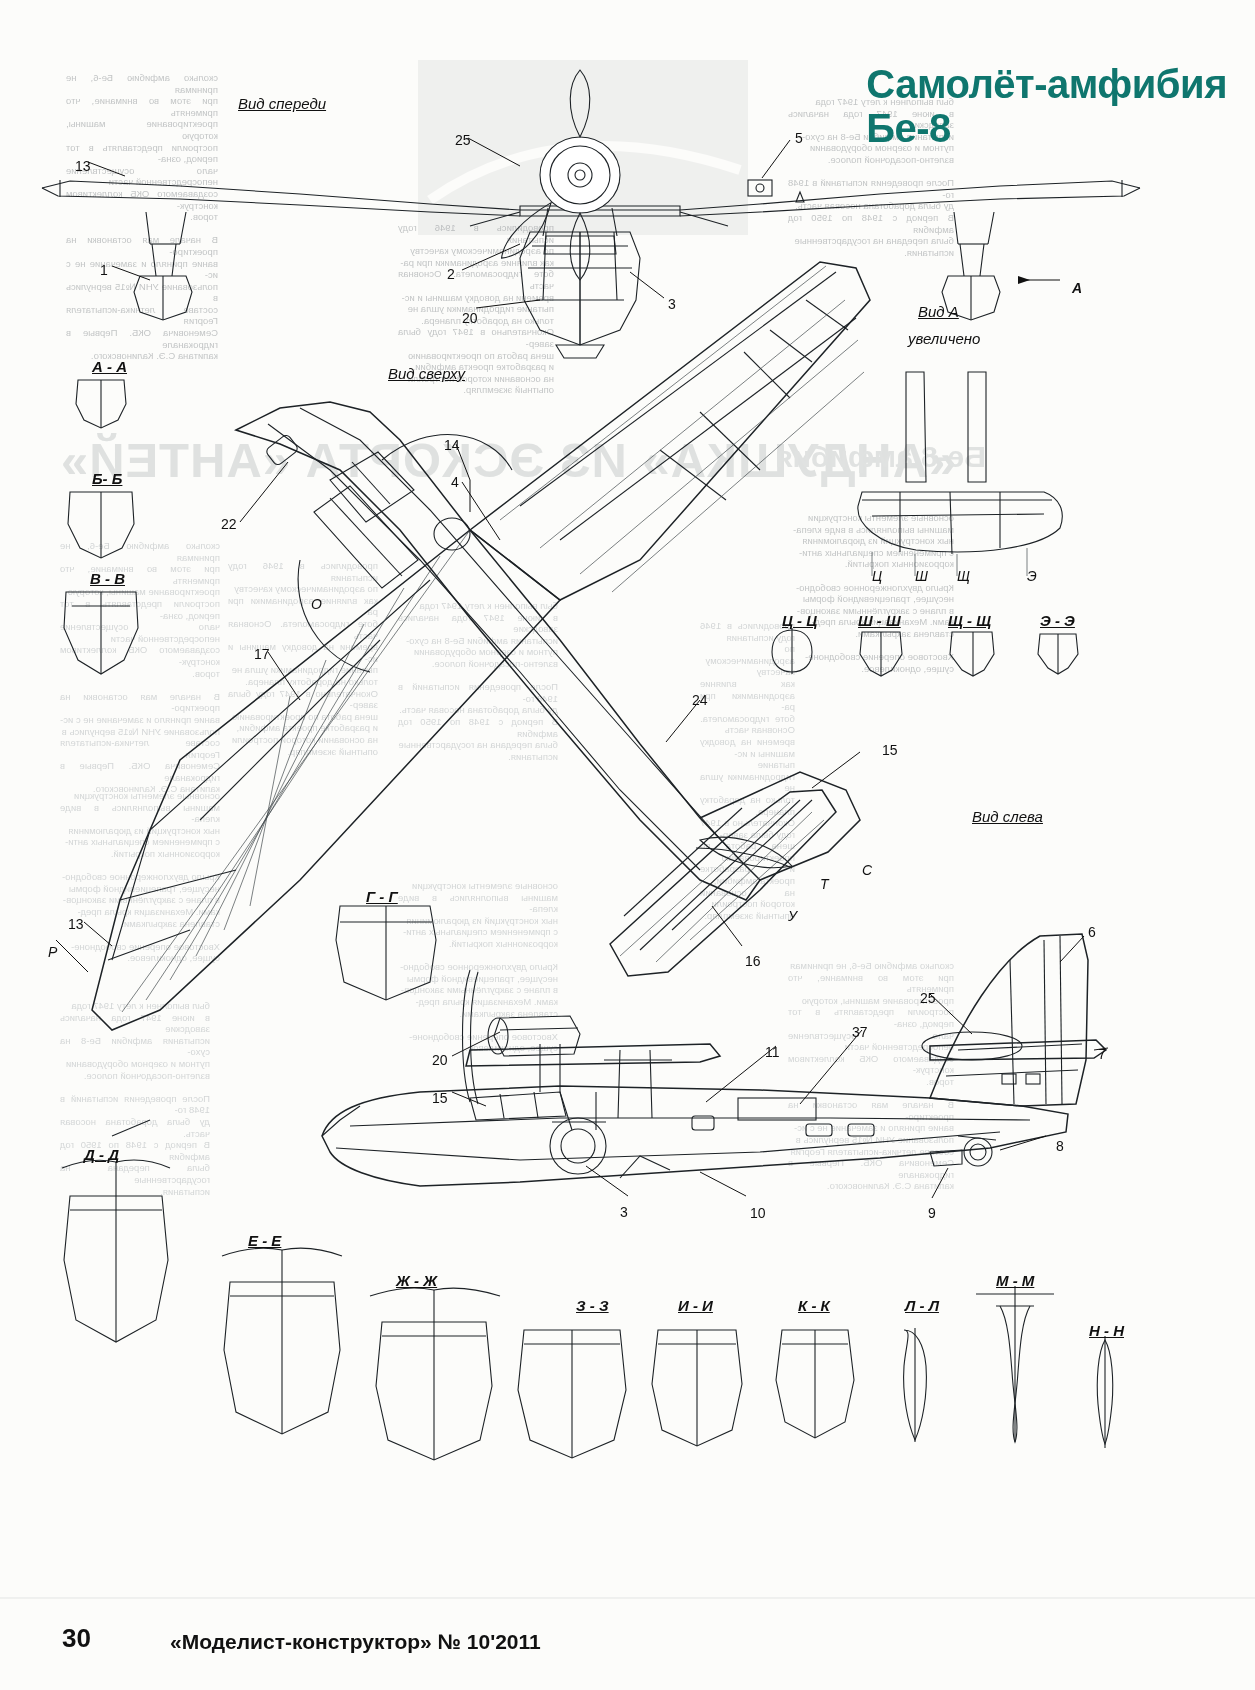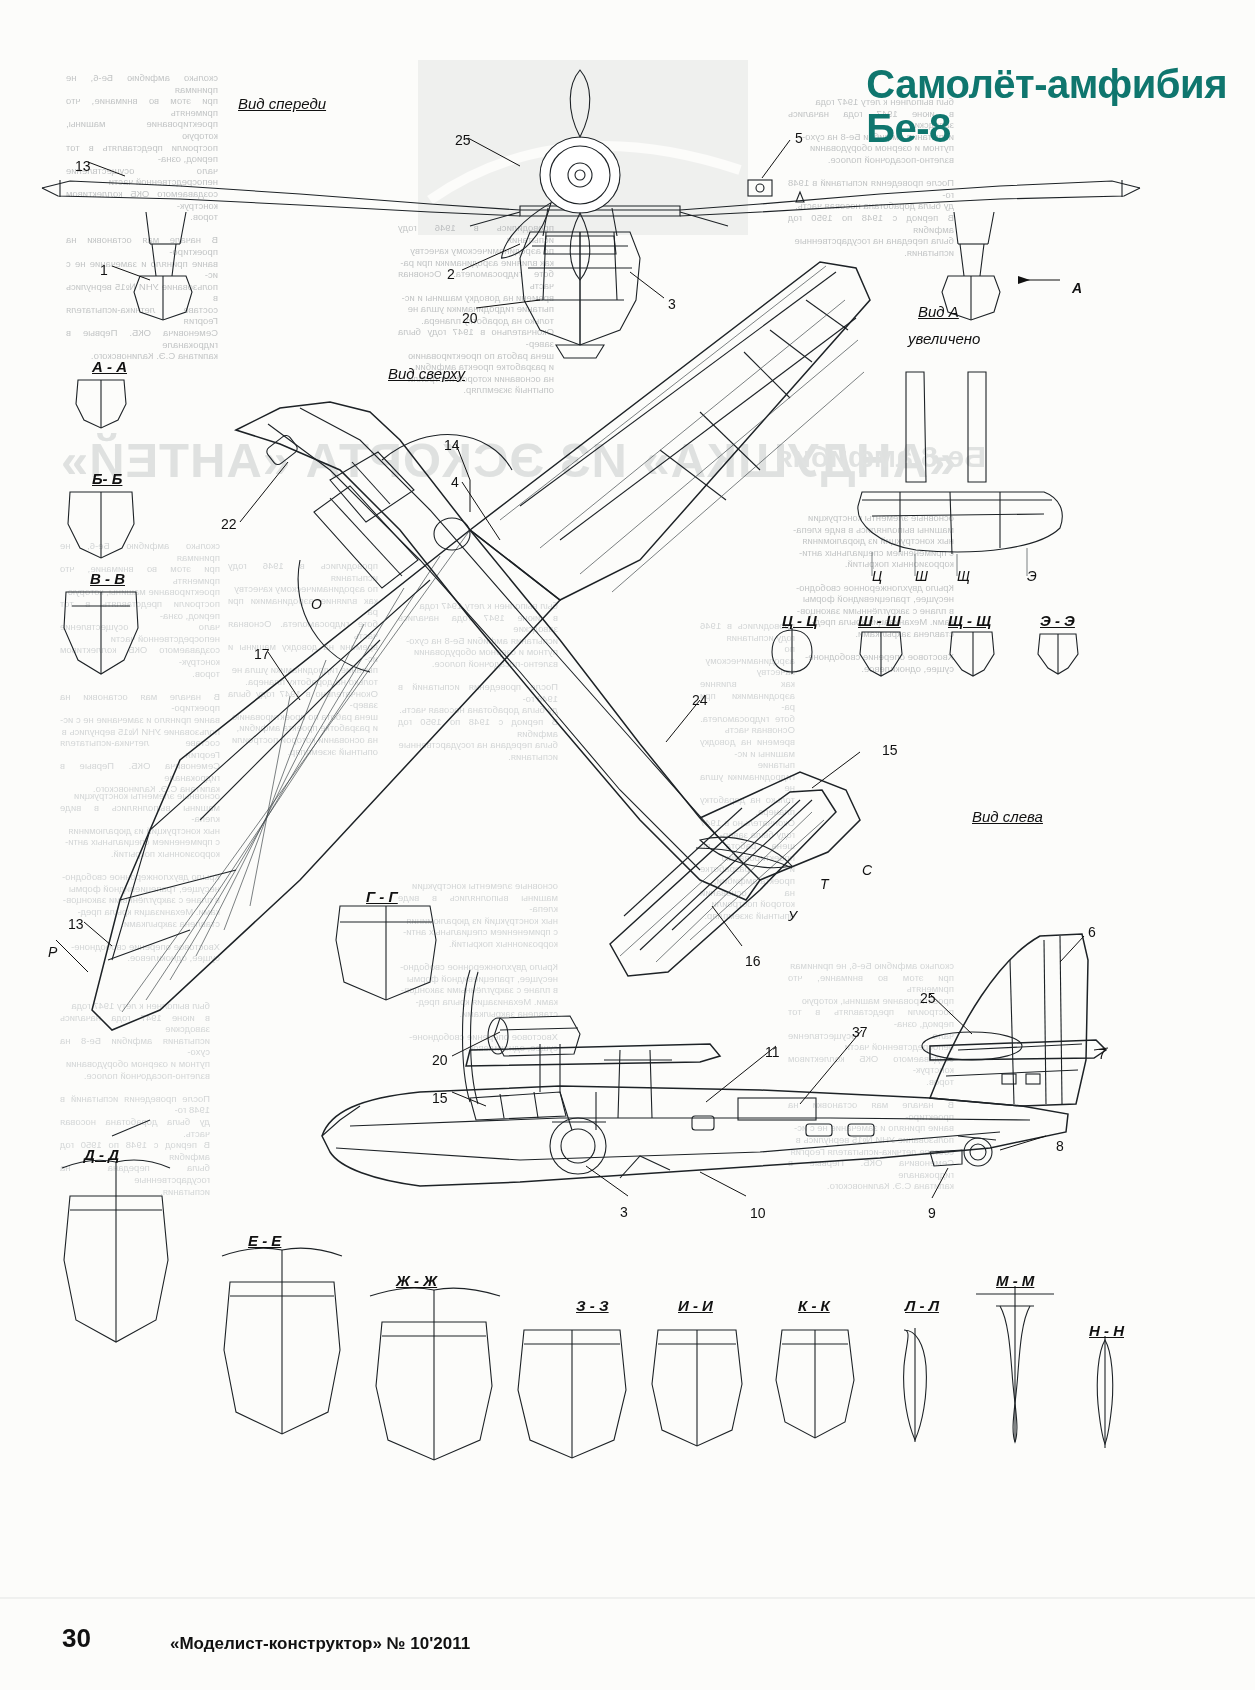--- a/index.html
+++ b/index.html
@@ -93,21 +93,21 @@
 
   
   .pagenum{
     position:absolute;
     left:62px;bottom:36px;
     font-size:26px;font-weight:bold;color:#111;
   }
   .footer-mag{
     position:absolute;
     left:170px;bottom:36px;
-    font-size:17px;font-weight:bold;color:#111;
+    font-size:21px;font-weight:bold;color:#111;
   }
   svg{position:absolute;left:0;top:0;}
   .ln{fill:none;stroke:#1d2226;stroke-width:1.1;}
   .ln2{fill:none;stroke:#1d2226;stroke-width:1.5;}
   .lnthin{fill:none;stroke:#444a4e;stroke-width:0.7;}
   .leader{fill:none;stroke:#111;stroke-width:1;}
   .fillw{fill:#ffffff;}
 </style>
 </head>
 <body>

